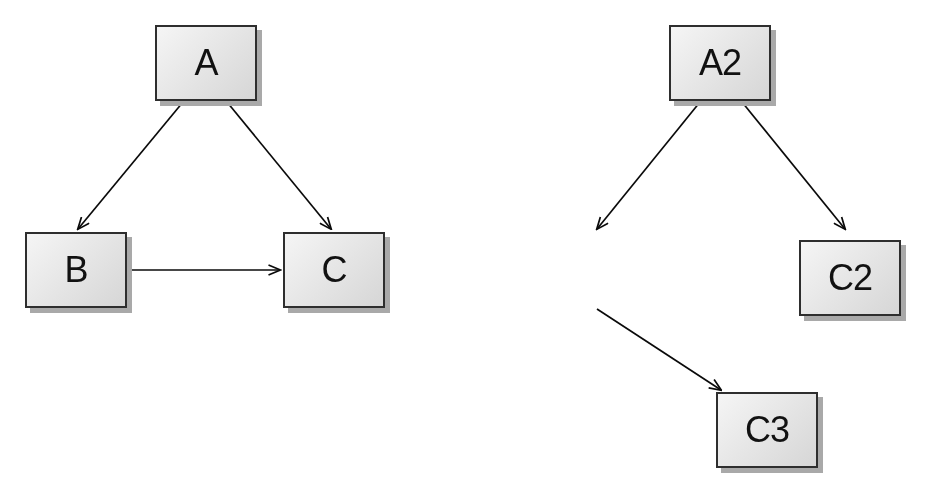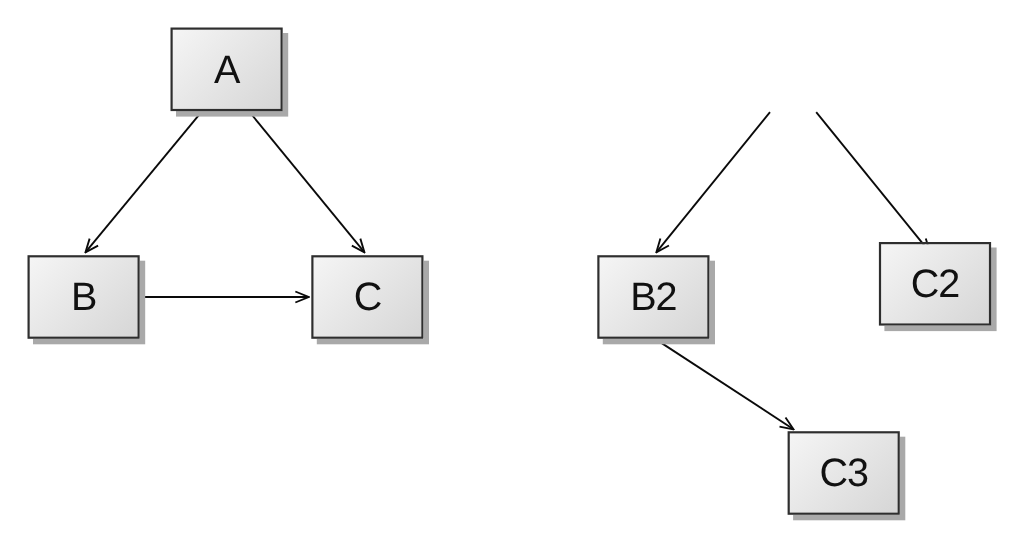--- a/index.html
+++ b/index.html
@@ -76,23 +76,23 @@
   <div class="node" style="left:155px;top:25px">
     <span class="node-label">A</span>
   </div>
   <div class="node" style="left:25px;top:232px">
     <span class="node-label">B</span>
   </div>
   <div class="node" style="left:283px;top:232px">
     <span class="node-label">C</span>
   </div>
 
-  <div class="node" style="left:543px;top:232px">
-    <span class="node-label">B2</span>
+  <div class="node" style="left:669px;top:25px">
+    <span class="node-label">A2</span>
   </div>
-  <div class="node" style="left:799px;top:220px">
+  <div class="node" style="left:799px;top:240px">
     <span class="node-label">C2</span>
   </div>
   <div class="node" style="left:716px;top:392px">
     <span class="node-label">C3</span>
   </div>
 
 </div>
 
 </body></html>

